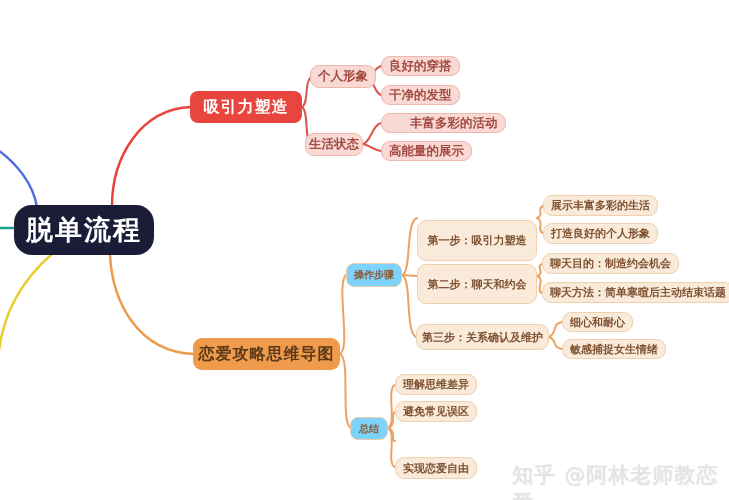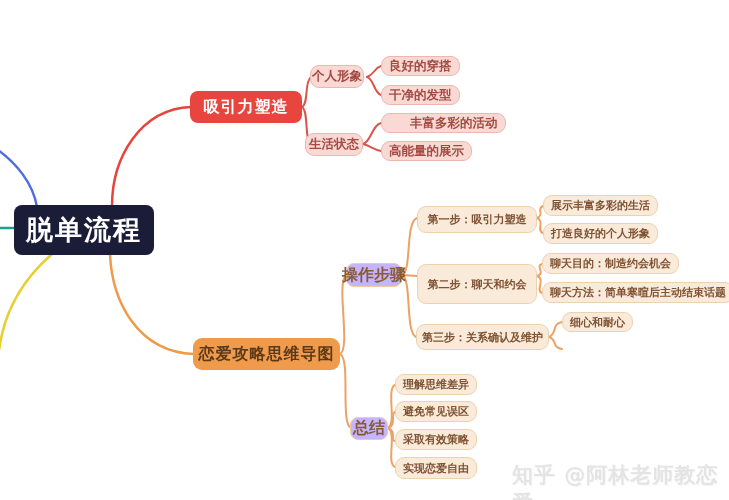--- a/index.html
+++ b/index.html
@@ -14,21 +14,21 @@
   .node {
     position:absolute;
     box-sizing:border-box;
     display:flex; align-items:center; justify-content:center;
     white-space:nowrap;
     z-index:2;
     cursor:default;
   }
   .root-node {
     background:#1b1c38; color:#ffffff;
-    border-radius:8px;
+    border-radius:18px;
     font-size:27px; font-weight:bold;
     letter-spacing:2px;
   }
   .red-main {
     background:#e8453e; color:#ffffff;
     border-radius:8px;
     font-size:16px; font-weight:bold;
     letter-spacing:1px;
   }
   .orange-main {
@@ -45,24 +45,24 @@
     padding:2px 7px;
   }
   .cream {
     background:#faead9; border:1px solid #eed2b0;
     color:#7e5233;
     border-radius:9px;
     font-size:11px; font-weight:bold;
     padding:2px 7px;
   }
   .outline {
-    background:#c4b5fd; border:1px solid #f0cba4;
+    background:#7dd3fc; border:1px solid #f0cba4;
     color:#8a5a35;
     border-radius:8px;
-    font-size:16px; font-weight:bold;
+    font-size:10px; font-weight:bold;
   }
   .watermark {
     position:absolute;
     left:486px; top:461px;
     font-size:21px; font-weight:bold;
     color:#e4e4e4;
     letter-spacing:1px;
     text-shadow:1px 1px 0 #f7f7f7;
     z-index:1;
     margin-left:26px;
@@ -107,41 +107,41 @@
       <path d="M 388 428 C 397 423 386 389 395 385"></path>
       <path d="M 388 428 C 397 425 390 414 395 412"></path>
       <path d="M 388 428 C 397 431 390 441 395 441"></path>
       <path d="M 388 428 C 397 433 386 464 395 467"></path>
     </g>
   </svg>
 
   <div class="node root-node" style="left:14px; top:205px; width:140px; height:50px;">脱单流程</div>
 
   <div class="node red-main" style="left:190px; top:91px; width:112px; height:32px;">吸引力塑造</div>
-  <div class="node pink" style="left:310px; top:65px; width:54px; height:23px;">个人形象</div>
+  <div class="node pink" style="left:310px; top:65px; width:66px; height:23px;">个人形象</div>
   <div class="node pink" style="left:305px; top:133px; width:58px; height:23px;">生活状态</div>
   <div class="node pink" style="left:381px; top:56px; height:20px;">良好的穿搭</div>
   <div class="node pink" style="left:381px; top:85px; height:20px;">干净的发型</div>
   <div class="node pink" style="left:381px; top:113px; height:20px;padding-left:28px;">丰富多彩的活动</div>
   <div class="node pink" style="left:381px; top:141px; height:20px;">高能量的展示</div>
 
   <div class="node orange-main" style="left:193px; top:338px; width:147px; height:32px;">恋爱攻略思维导图</div>
   <div class="node outline" style="left:346px; top:263px; width:56px; height:24px;">操作步骤</div>
   <div class="node outline" style="left:350px; top:417px; width:38px; height:23px;">总结</div>
 
-  <div class="node cream" style="left:417px; top:206px; width:120px; height:27px;">第一步：吸引力塑造</div>
+  <div class="node cream" style="left:417px; top:220px; width:120px; height:41px;">第一步：吸引力塑造</div>
   <div class="node cream" style="left:417px; top:264px; width:120px; height:40px;text-align:center;">第二步：聊天和约会</div>
   <div class="node cream" style="left:416px; top:324px; width:133px; height:26px;">第三步：关系确认及维护</div>
 
   <div class="node cream" style="left:543px; top:195px; height:21px;">展示丰富多彩的生活</div>
   <div class="node cream" style="left:543px; top:223px; height:21px;">打造良好的个人形象</div>
   <div class="node cream" style="left:542px; top:253px; height:21px;">聊天目的：制造约会机会</div>
   <div class="node cream" style="left:542px; top:282px; height:21px;">聊天方法：简单寒暄后主动结束话题</div>
   <div class="node cream" style="left:562px; top:312px; height:20px;">细心和耐心</div>
+  <div class="node cream" style="left:562px; top:339px; height:20px;">敏感捕捉女生情绪</div>
 
   <div class="node cream" style="left:395px; top:374px; height:21px;">理解思维差异</div>
   <div class="node cream" style="left:395px; top:401px; height:21px;">避免常见误区</div>
-  <div class="node cream" style="left:395px; top:429px; height:21px;">采取有效策略</div>
   <div class="node cream" style="left:395px; top:457px; height:22px;">实现恋爱自由</div>
 
   <div class="watermark">知乎 @阿林老师教恋爱</div>
 
 </div>
 
 </body></html>

